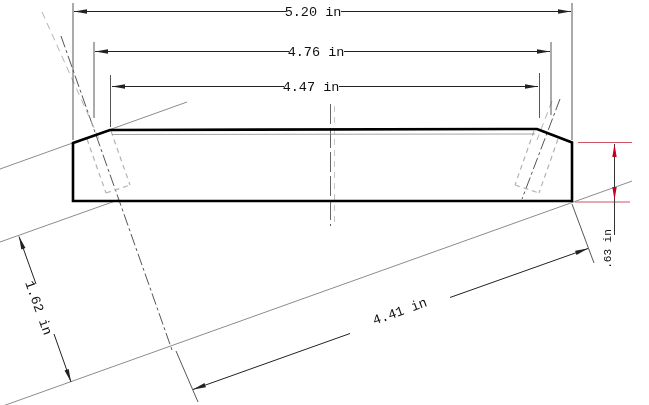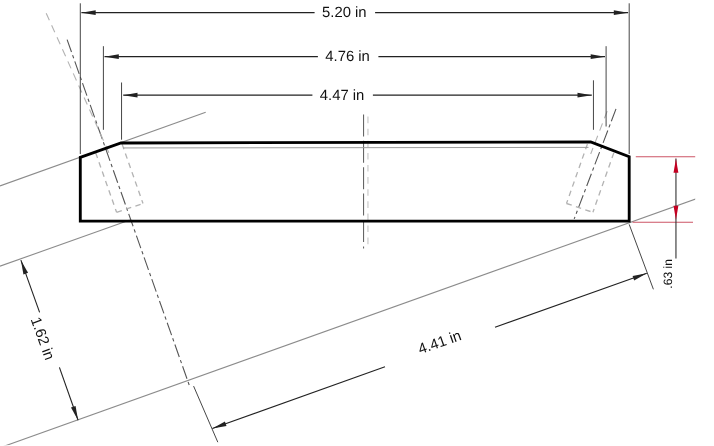--- a/index.html
+++ b/index.html
@@ -1,17 +1,17 @@
 <!DOCTYPE html>
 <html><head>
 <meta charset="utf-8">
 <style>
   html,body{margin:0;padding:0;background:#fff;}
   .stage{position:relative;width:632px;height:405px;background:#ffffff;overflow:hidden;
-         font-family:Liberation Sans, sans-serif;}
+         font-family:Liberation Mono, monospace;}
   svg{position:absolute;left:0;top:0;}
   
   .outline{stroke:#000;stroke-width:2.6;fill:none;stroke-linejoin:miter;}
   .edge2{stroke:#9a9a9a;stroke-width:0.9;fill:none;}
   .dim{stroke:#222;stroke-width:1;fill:none;}
   .ext{stroke:#444;stroke-width:0.9;fill:none;}
   .cons{stroke:#8c8c8c;stroke-width:1;fill:none;}
   .hid{stroke:#b3b3b3;stroke-width:1.2;fill:none;stroke-dasharray:5 4;}
   .gdash{stroke:#b3b3b3;stroke-width:1;fill:none;stroke-dasharray:7 5;}
   .cline{stroke:#555;stroke-width:1;fill:none;stroke-dasharray:12 3 3 3;}

